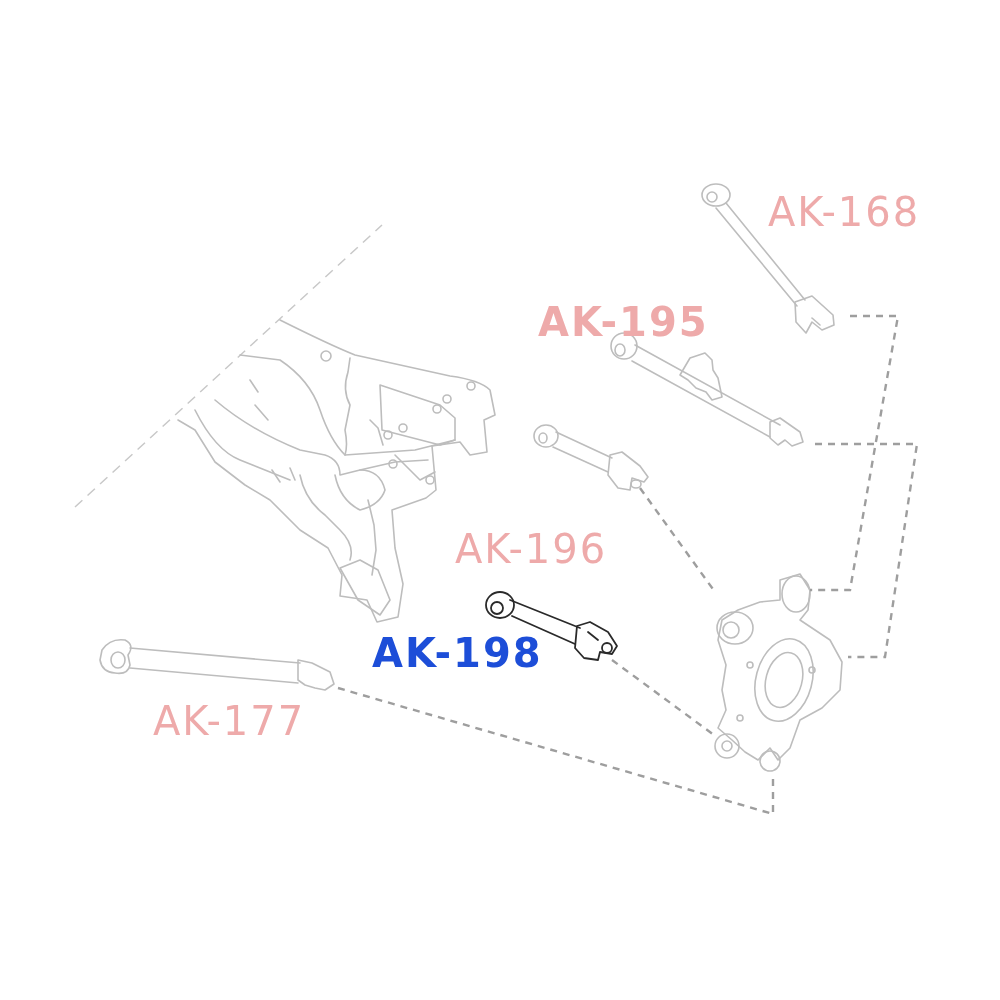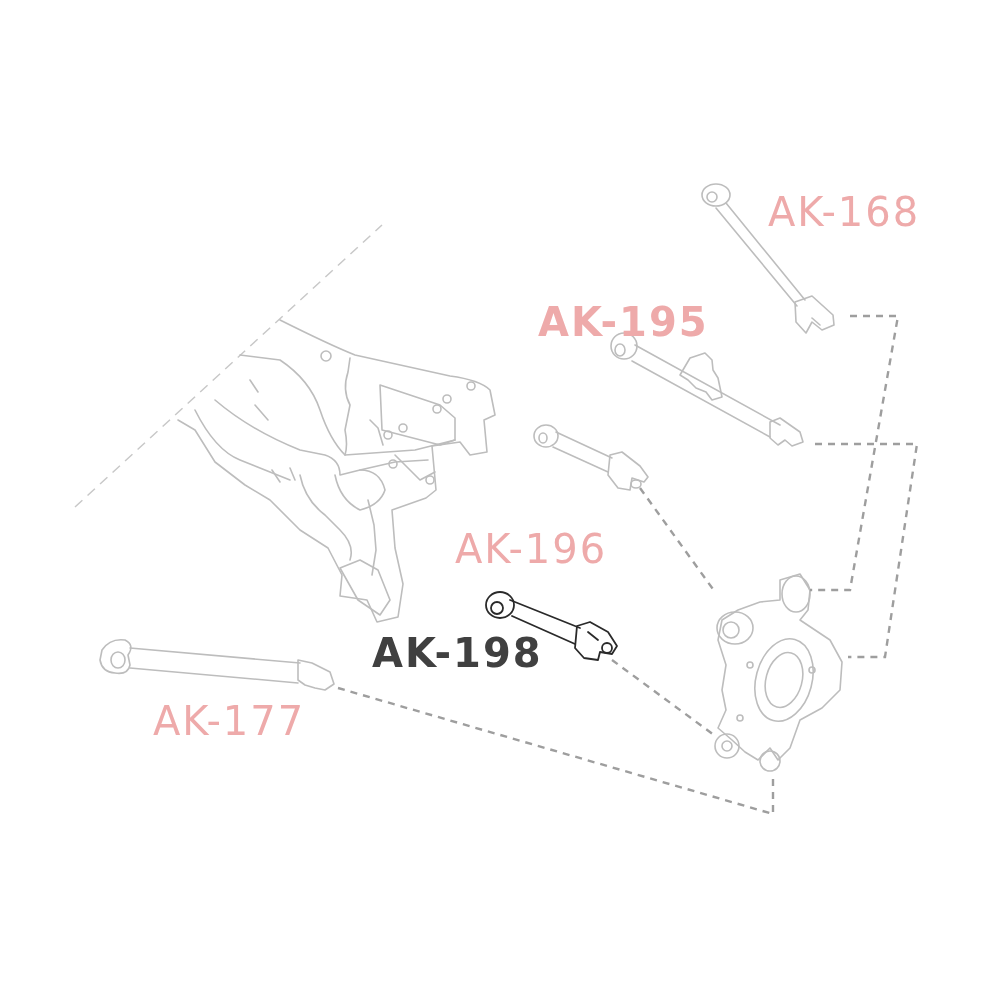--- a/index.html
+++ b/index.html
@@ -2,21 +2,21 @@
 <html><head>
   <meta charset="utf-8">
   <style>
     html, body { margin: 0; padding: 0; background: #ffffff; }
     body { width: 1000px; height: 1000px; position: relative; overflow: hidden;
            font-family: "DejaVu Sans", "Liberation Sans", sans-serif; }
     #canvas { position: absolute; left: 0; top: 0; width: 1000px; height: 1000px; }
     .label { position: absolute; font-family: "DejaVu Sans", "Liberation Sans", sans-serif;
              font-size: 40px; letter-spacing: 2px; line-height: 1; white-space: nowrap; }
     .label.dim { color: #eeaaaa; font-weight: normal; }
-    .label.hl { color: #404040; font-weight: bold; text-align: center; }
+    .label.hl { color: #1d4ed8; font-weight: bold; text-align: center; }
     .ln { fill: none; stroke: #bdbdbd; stroke-width: 1.6; stroke-linejoin: round; stroke-linecap: round; }
     .lnd { fill: none; stroke: #2a2a2a; stroke-width: 1.8; stroke-linejoin: round; stroke-linecap: round; }
     .dash { fill: none; stroke: #9e9e9e; stroke-width: 2.4; stroke-dasharray: 7 6; }
     .cut { fill: none; stroke: #c8c8c8; stroke-width: 1.5; stroke-dasharray: 10 7; }
   </style>
 </head>
 <body>
 
 <svg id="canvas" viewBox="0 0 1000 1000" xmlns="http://www.w3.org/2000/svg">
 

